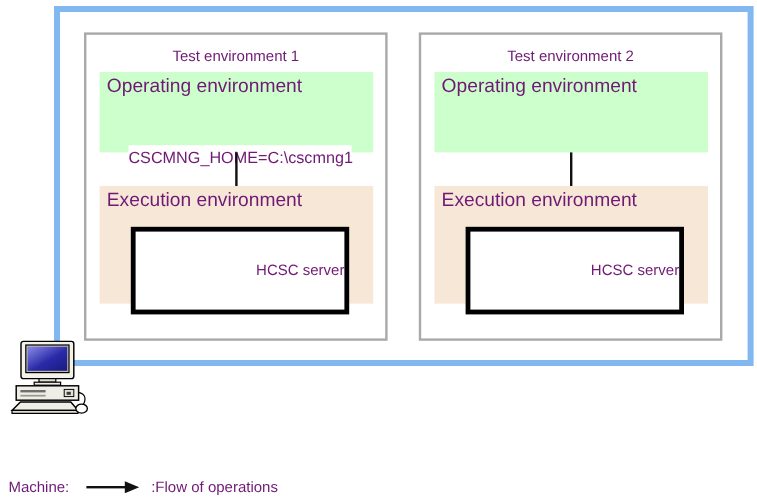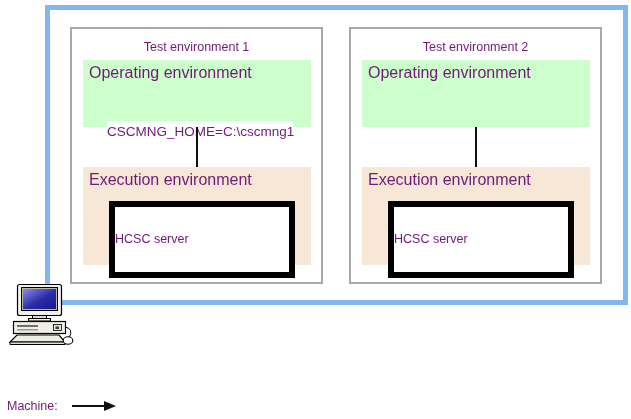--- a/index.html
+++ b/index.html
@@ -28,26 +28,25 @@
   .zone-label { position:absolute; left:6px; top:4px; font-size:16px; white-space:nowrap; }
   .home-box {
     position:absolute; left:24px; top:25px; width:186px; height:22px;
     background:#ffffff; font-size:13.5px; text-align:left; line-height:22px;
     white-space:nowrap;
     margin-top:36px;
   }
   .exec-zone {
     position:absolute; left:11px; top:126px; width:228px; height:98px;
     background:#F7E7D7;
-    margin-top:12px;
   }
   .server-box {
     position:absolute; left:26px; top:34px; width:174px; height:65px;
-    background:#ffffff; border:6px solid #000000;
-    text-align:left; line-height:65px; font-size:12.5px;
+    background:#ffffff; border:4px solid #000000;
+    text-align:right; line-height:65px; font-size:12.5px;
   }
   .flow-line { position:absolute; left:124px; top:98px; width:2px; height:51px; background:#111; }
   .flow-head {
     position:absolute; left:119px; top:149px; width:0; height:0;
     border-left:6px solid transparent; border-right:6px solid transparent;
     border-top:11px solid #111;
   }
   .computer-icon { position:absolute; left:8px; top:282px; width:70px; height:66px; }
   .machine-label { position:absolute; left:11px; top:350px; font-size:12.5px; line-height:14px; }
   .legend-label { position:absolute; left:7px; top:399px; font-size:12.5px; }
@@ -120,14 +119,15 @@
     <polygon points="2,60 9,53 51,53 57,60" fill="#EFEEE6" stroke="#000" stroke-width="1.2"></polygon>
     <polygon points="2,60 57,60 57,62.5 2,62.5" fill="#E0DED4" stroke="#000" stroke-width="1"></polygon>
 
     <ellipse cx="60" cy="58.5" rx="4.8" ry="3.8" fill="#FFFFFF" stroke="#000" stroke-width="1.1"></ellipse>
   </svg>
 
 
   <div class="legend-label">Machine:</div>
   <div class="legend-arrow-line"></div>
   <div class="legend-arrow-head"></div>
+  <div class="legend-meaning">:Flow of operations</div>
 
 </div>
 
 </body></html>

